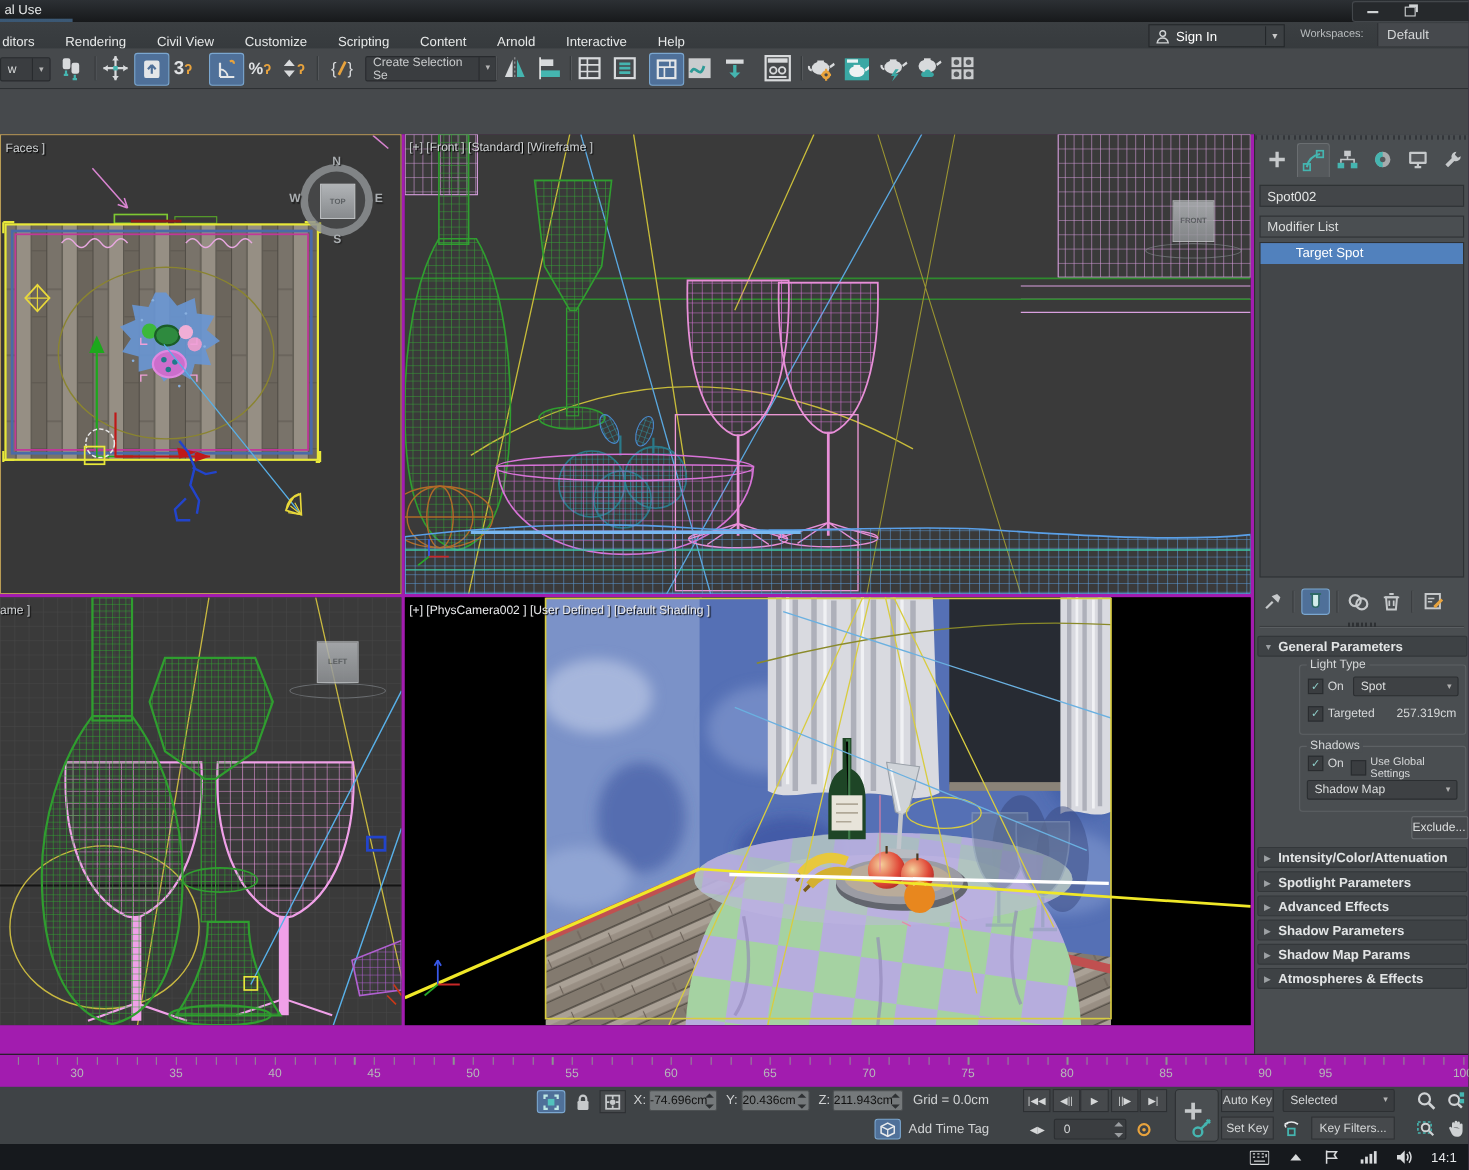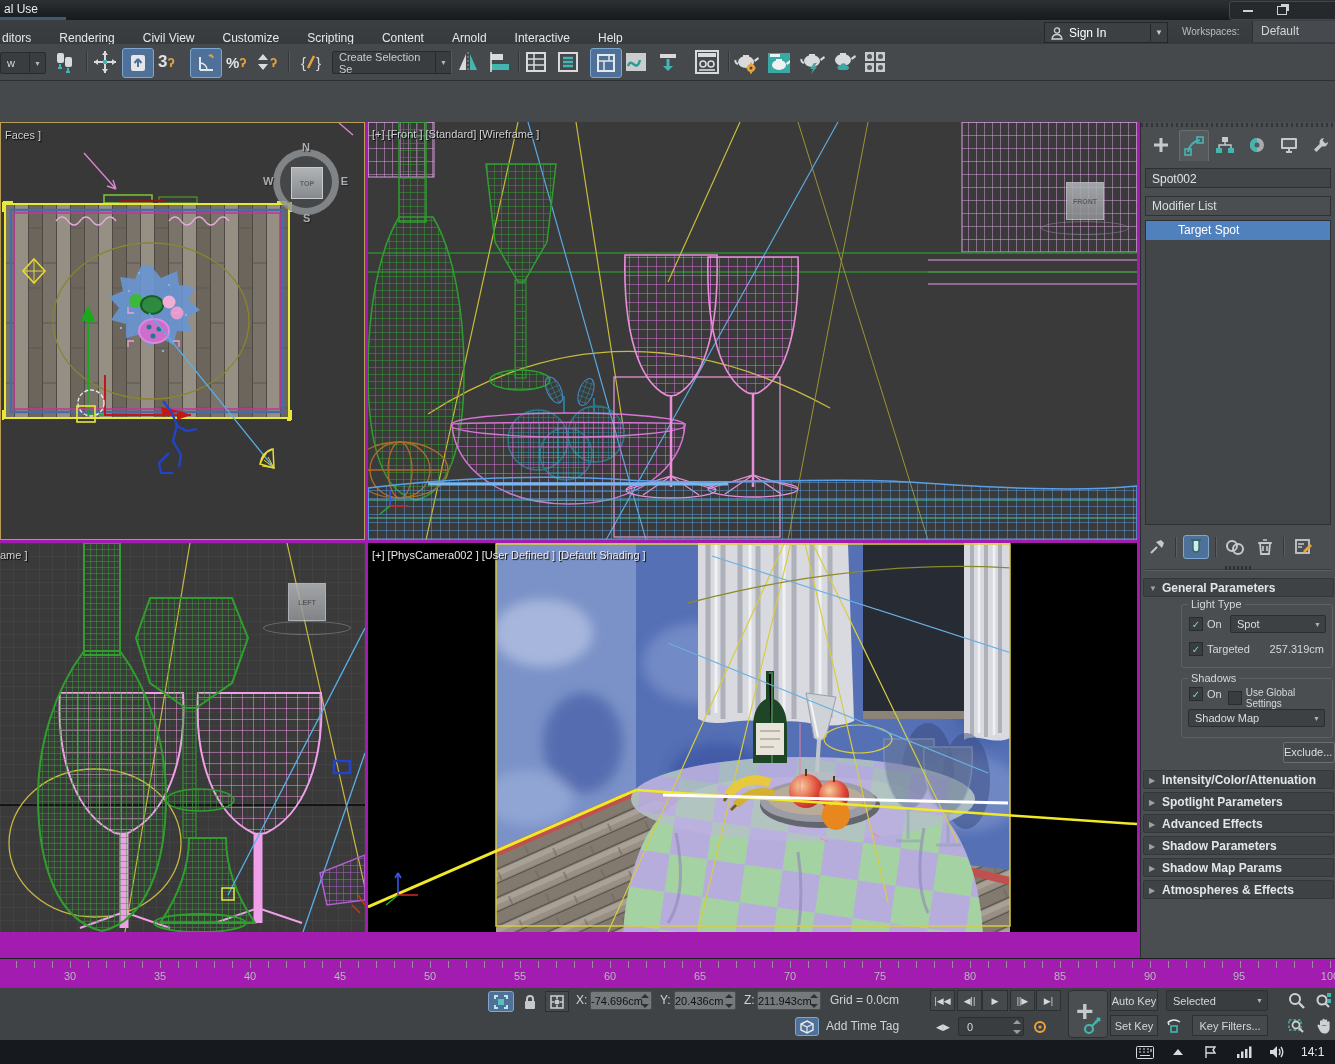--- a/index.html
+++ b/index.html
@@ -794,21 +794,21 @@
         <span class="tlab" style="left: 325px;">45</span>
         <span class="tlab" style="left: 415px;">50</span>
         <span class="tlab" style="left: 505px;">55</span>
         <span class="tlab" style="left: 595px;">60</span>
         <span class="tlab" style="left: 685px;">65</span>
         <span class="tlab" style="left: 775px;">70</span>
         <span class="tlab" style="left: 865px;">75</span>
         <span class="tlab" style="left: 955px;">80</span>
         <span class="tlab" style="left: 1045px;">85</span>
         <span class="tlab" style="left: 1135px;">90</span>
-        <span class="tlab" style="left: 1224px;">95</span>
+        <span class="tlab" style="left: 1190px;">95</span>
         <span class="tlab" style="left: 1315px;">100</span>
       </div>
   </div>
 
   <div class="abs" id="statusbar">
     <div class="sbtn blue" style="left:488px;top:3px;width:26px;height:21px">
         <svg class="ic" width="16" height="16" viewBox="0 0 16 16">
           <path d="M2 5V2h3M11 2h3v3M14 11v3h-3M5 14H2v-3" stroke="#bfe8e5" stroke-width="2" fill="none"></path>
           <rect x="5" y="5" width="6" height="6" fill="#52c2bc"></rect>
         </svg>

